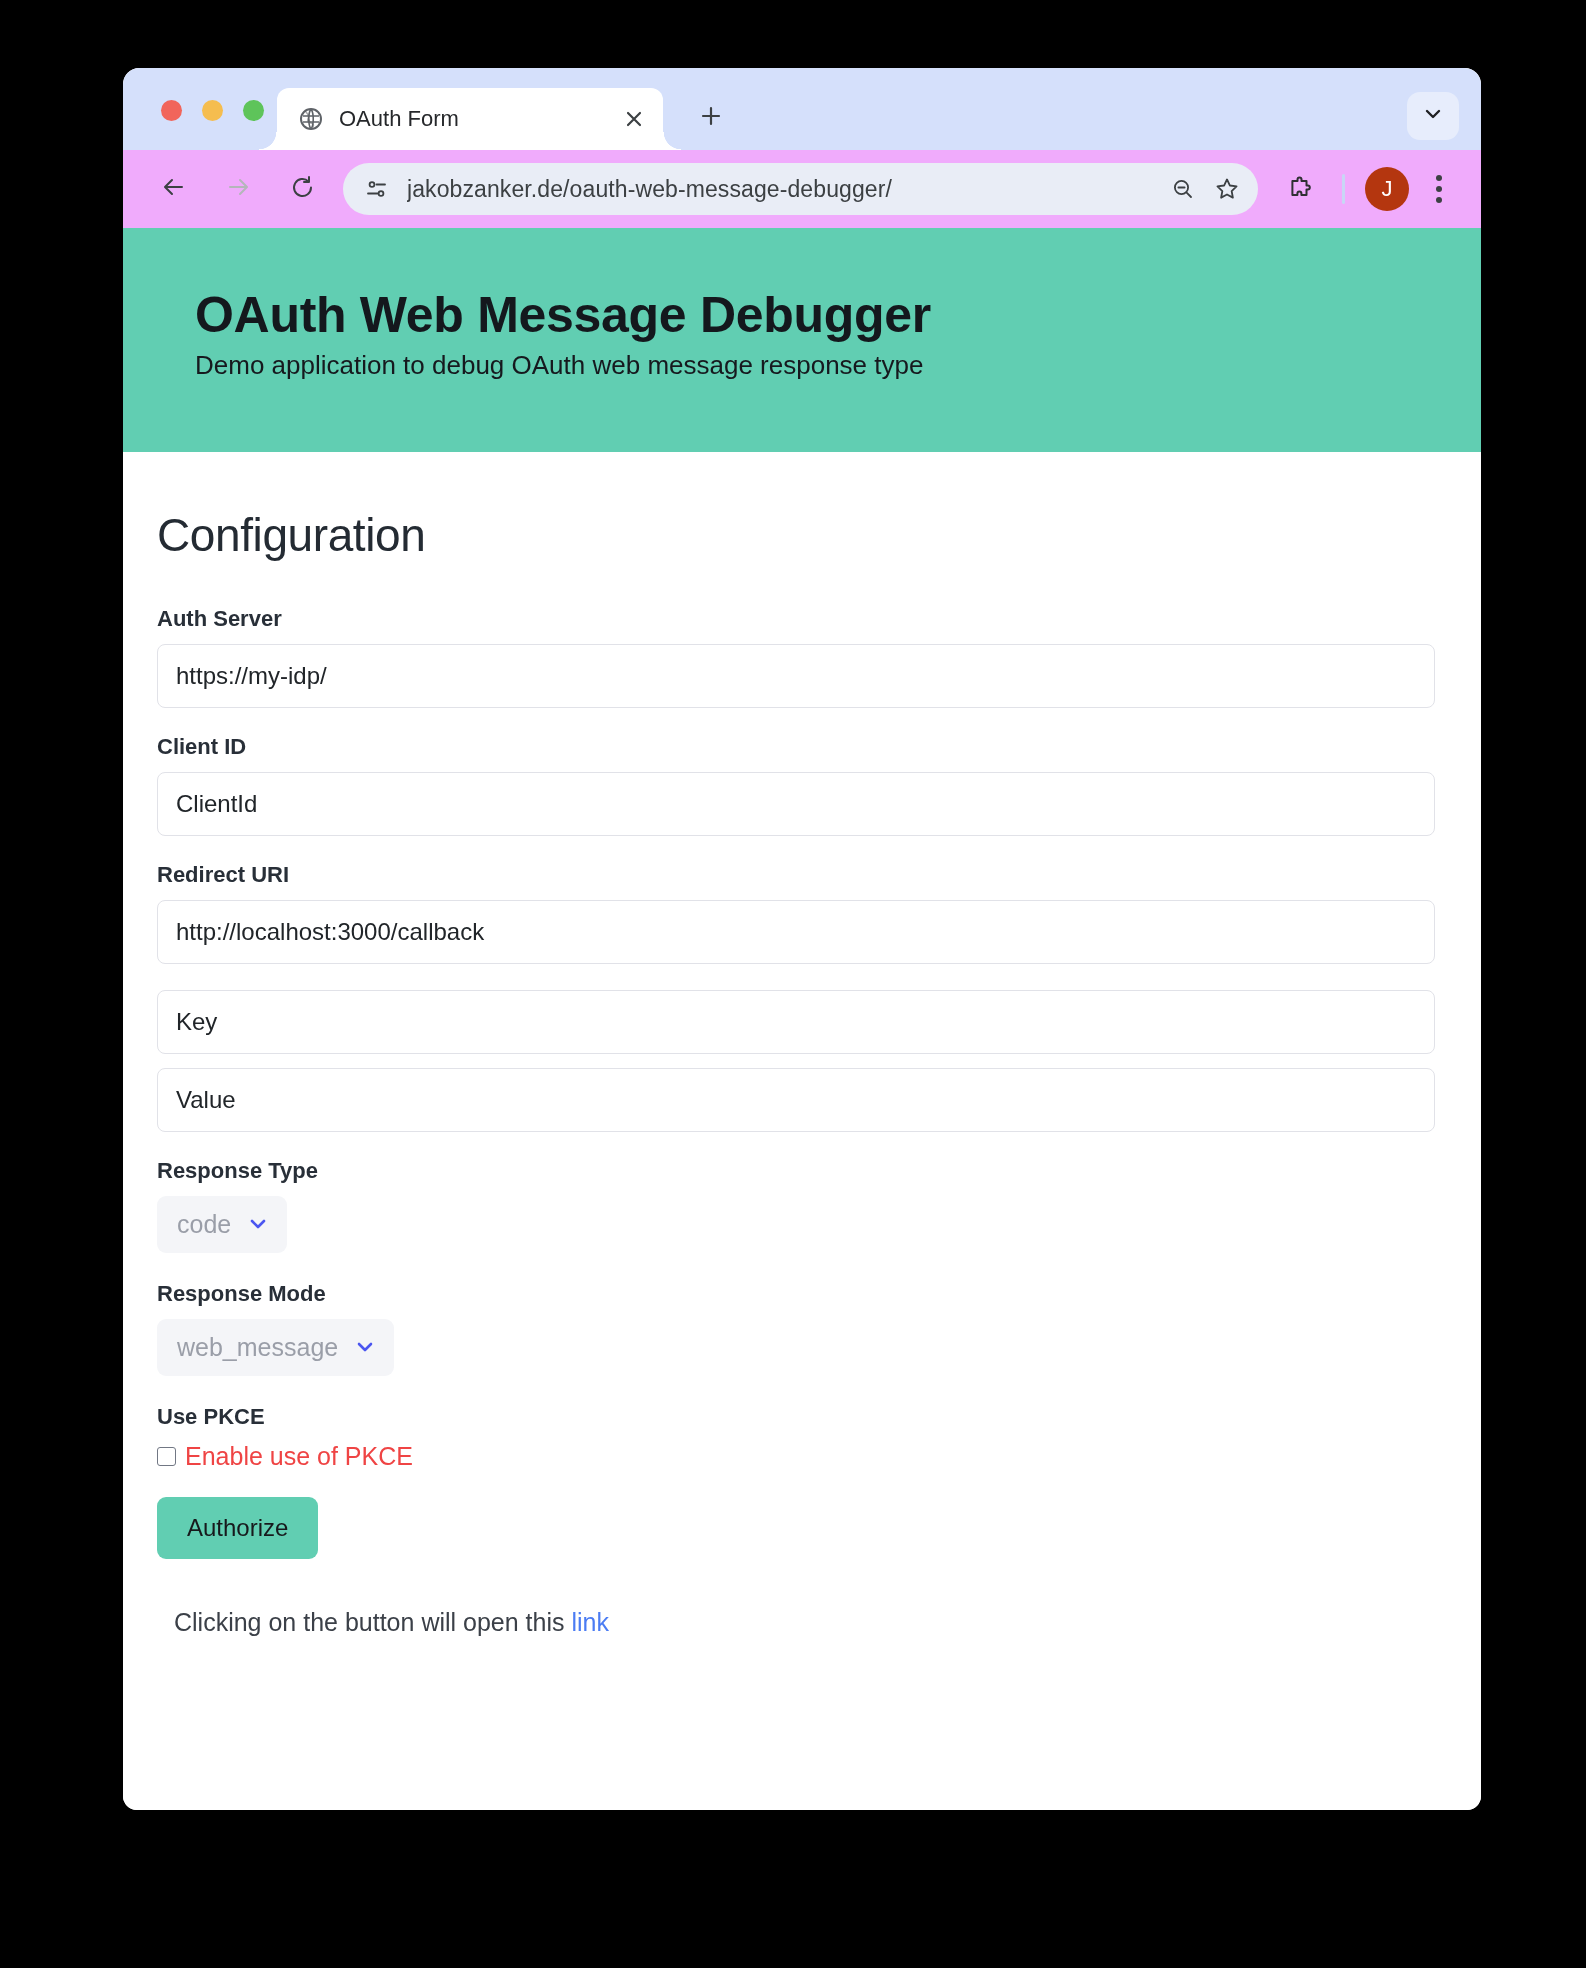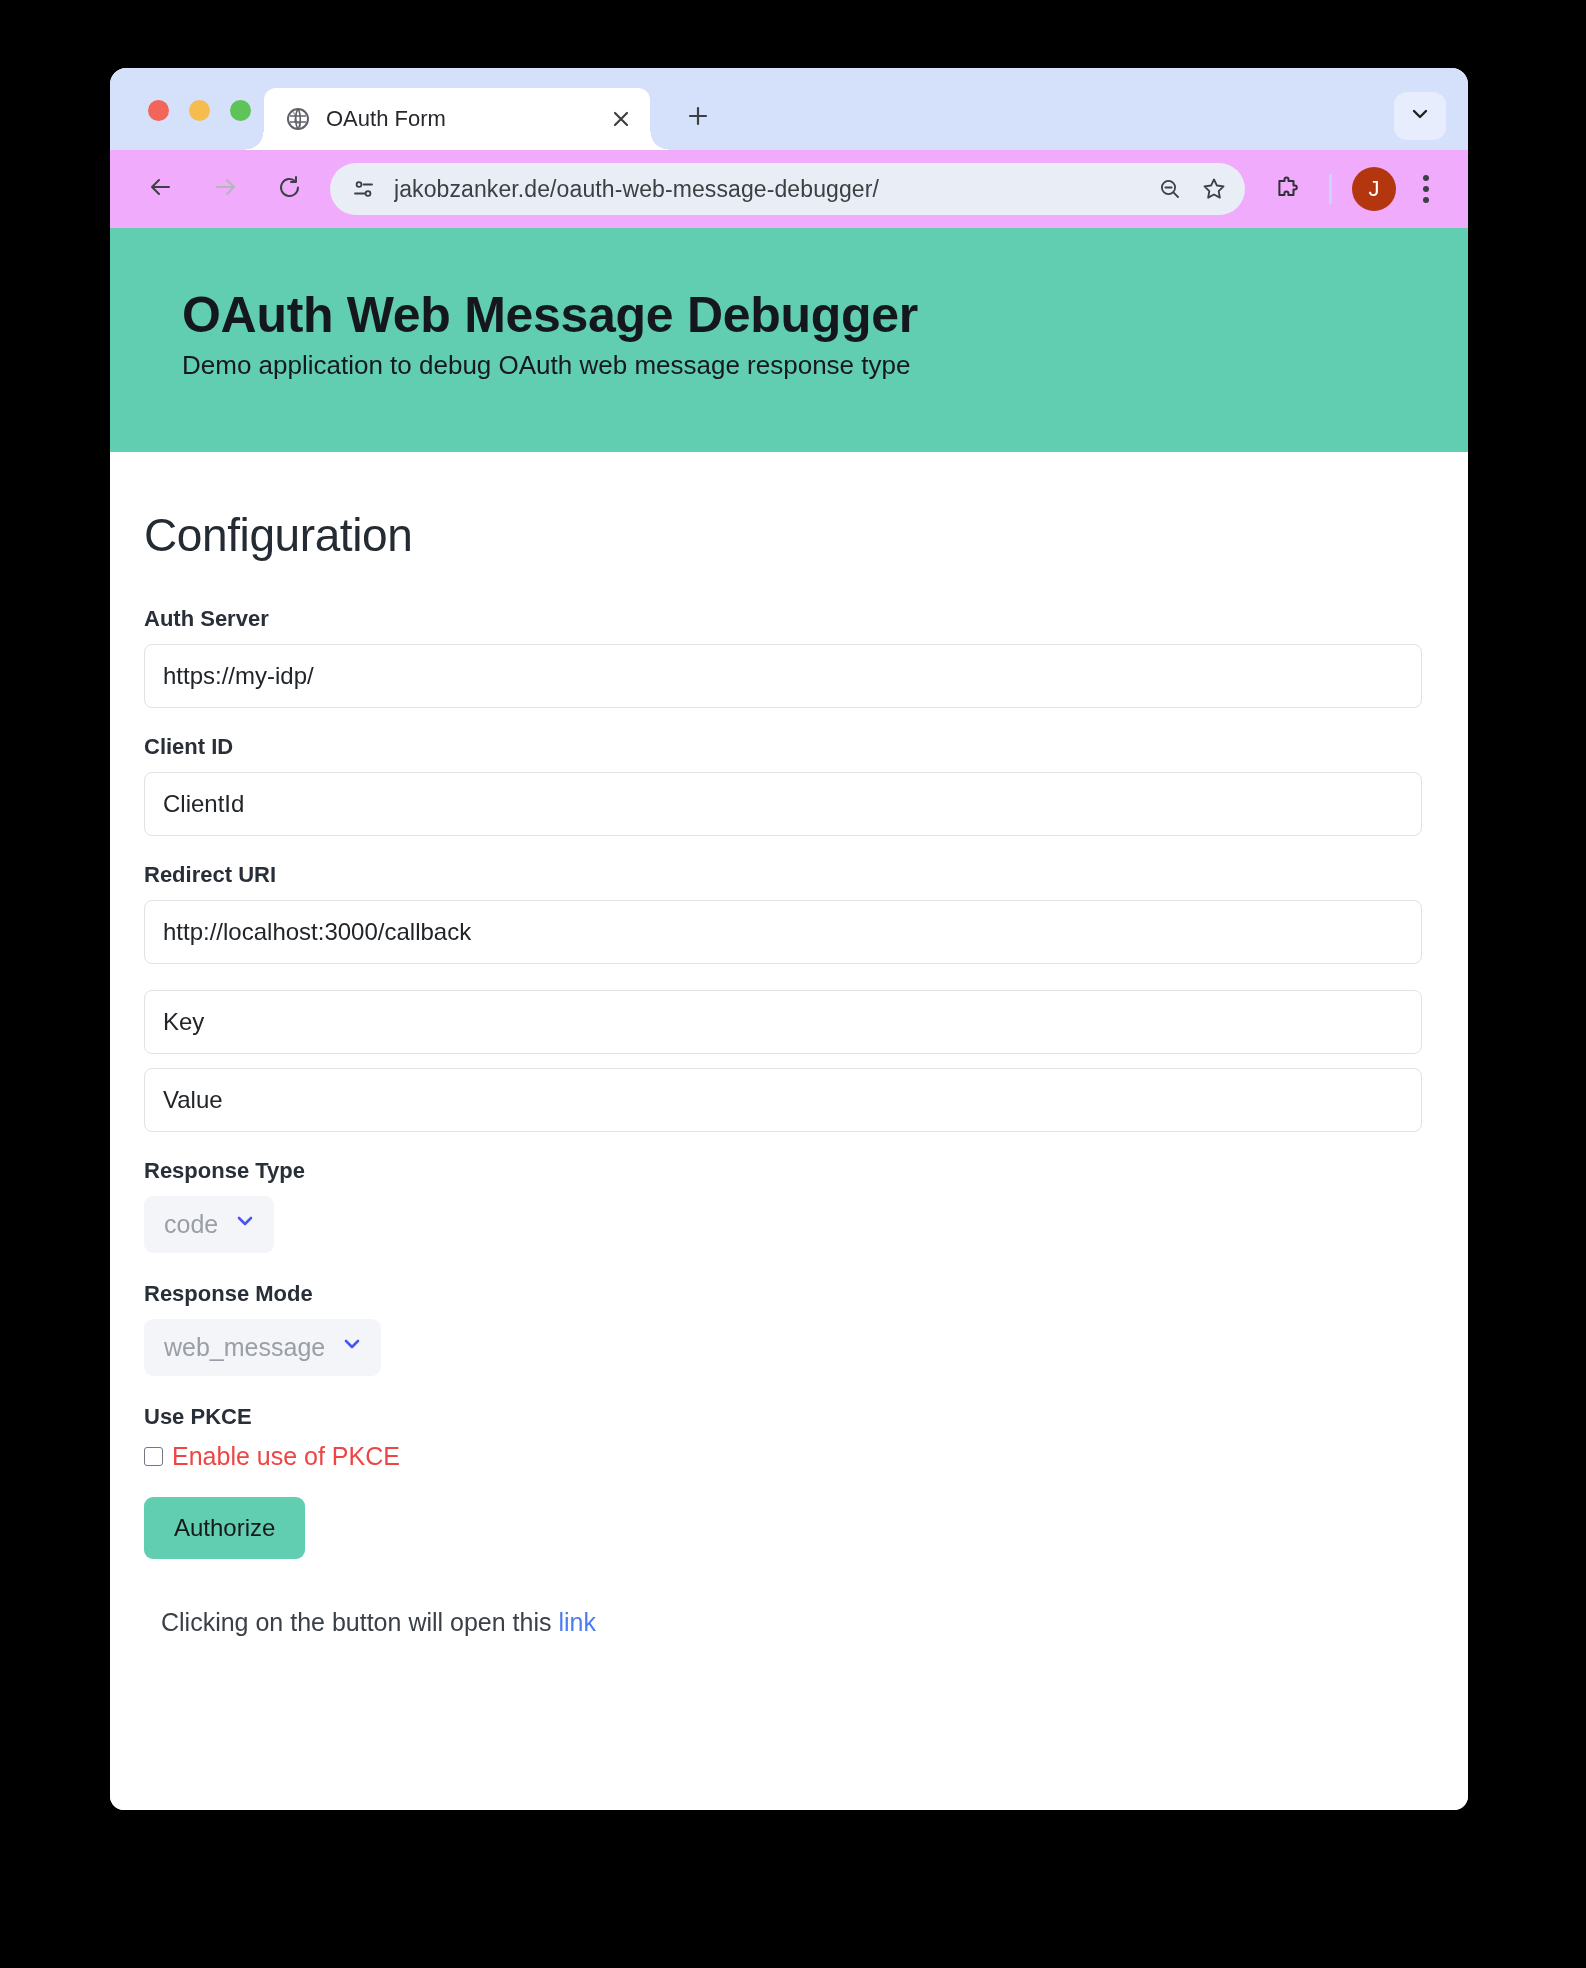--- a/index.html
+++ b/index.html
@@ -10,21 +10,21 @@
     height: 1968px;
     overflow: hidden;
   }
   body {
     font-family: "Liberation Sans", sans-serif;
   }
 
   
   #browser-window {
     position: absolute;
-    left: 110px;
+    left: 123px;
     top: 68px;
     width: 1358px;
     height: 1742px;
     background: #ffffff;
     border-radius: 16px 16px 14px 14px;
     overflow: hidden;
     box-shadow: 0 10px 40px rgba(0,0,0,0.35);
   }
 
   
@@ -290,21 +290,21 @@
     font-size: 24px;
     color: #212529;
     padding: 8px 18px;
     margin: 0 0 26px 0;
     outline: none;
   }
   .text-input.tight { margin-bottom: 14px; }
 
   .select-wrap {
     display: inline-flex;
-    align-items: flex-start;
+    align-items: flex-end;
     background: #f4f5f8;
     border-radius: 9px;
     padding: 14px 18px 14px 20px;
     margin: 0 0 28px 0;
     gap: 16px;
   }
   .select-value {
     font-size: 25px;
     color: #9a9ea8;
     font-family: "Liberation Sans", sans-serif;

